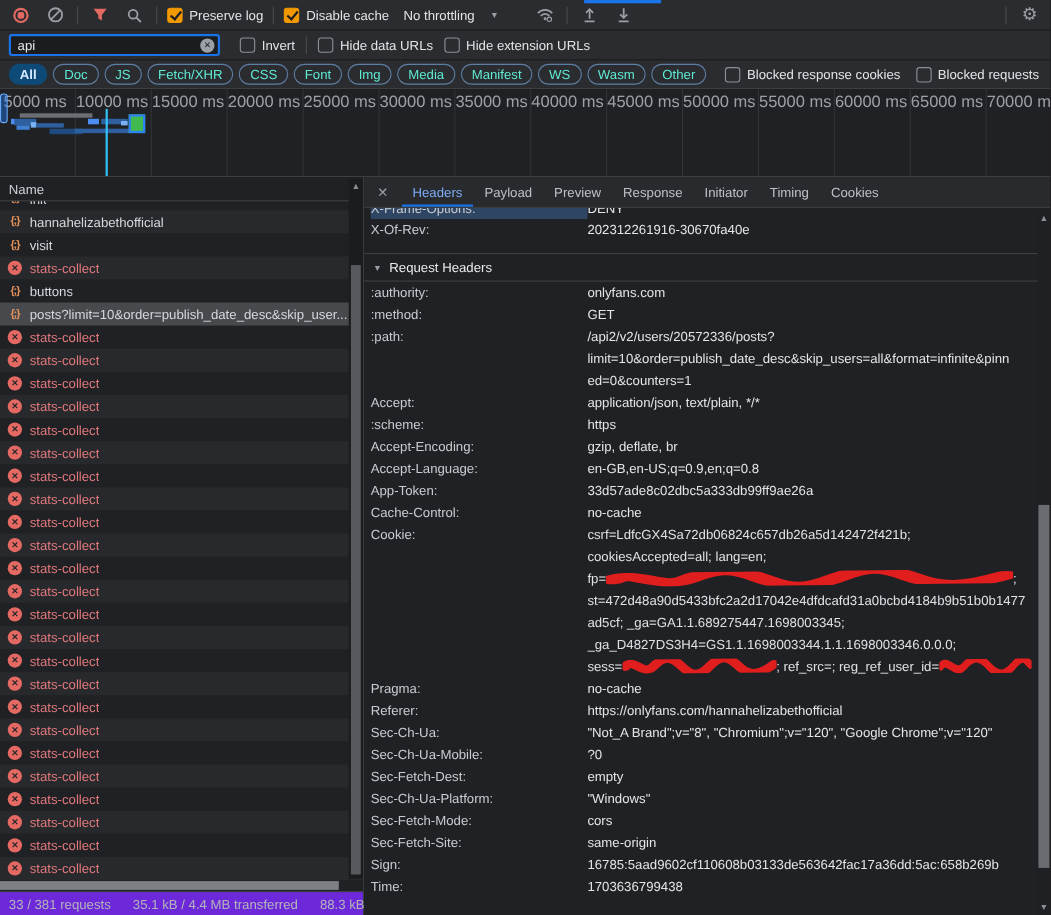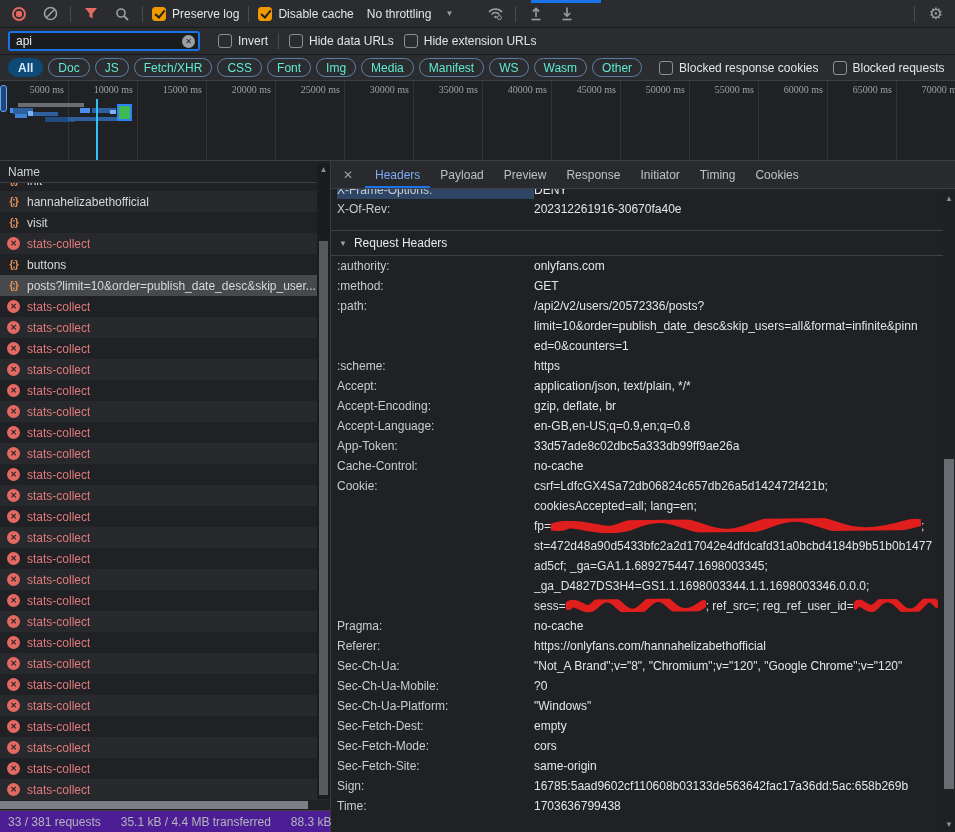--- a/index.html
+++ b/index.html
@@ -44,21 +44,21 @@
 
   .pill {
     height: 19px; padding: 0 9px; border: 1px solid #5e7fa5; border-radius: 10px; background: transparent;
     color: #5eead4; font-family: "Liberation Sans", sans-serif; font-size: 12px; display: flex; align-items: center; white-space: nowrap; flex-shrink: 0;
   }
   .pill.active { background: #0e4a77; border-color: #0e4a77; color: #d7e9ff; font-weight: bold; }
   .row3-cbs { display: flex; align-items: center; gap: 14px; margin-left: 12px; }
 
   
   .overview { height: 80px; border-bottom: 1px solid #3c4043; position: relative; overflow: hidden; background: #202124; flex-shrink: 0; display: flex; }
-  .tl-cell { width: 69px; flex-shrink: 0; height: 100%; border-right: 1px solid #323337; color: #9aa0a6; font-size: 10px; text-align: right; padding: 3px 4px 0 0; white-space: nowrap; font-family: Liberation Serif, serif; }
+  .tl-cell { width: 69px; flex-shrink: 0; height: 100%; border-right: 1px solid #323337; color: #9aa0a6; font-size: 15px; text-align: center; padding: 3px 4px 0 0; white-space: nowrap; }
   .ov-handle { position: absolute; left: 0; top: 4px; width: 7px; height: 27px; border: 1.5px solid #6aa9f7; background: rgba(26,115,232,.45); border-radius: 3px; }
   .wf-bar { position: absolute; }
   .playhead { position: absolute; left: 96px; top: 18px; width: 2px; height: 62px; background: #31c3f7; }
 
   
   .main { flex: 1; display: flex; position: relative; overflow: hidden; }
   .left-panel { width: 331px; flex-shrink: 0; border-right: 1px solid #3a3b3f; display: flex; flex-direction: column; position: relative; background: #202124; }
   .name-header { height: 22px; border-bottom: 1px solid #3c4043; display: flex; align-items: center; padding-left: 8px; color: #cdd1d5; flex-shrink: 0; }
   .req-list { flex: 1; overflow: hidden; }
   .req-row { height: 21px; display: flex; align-items: center; padding-left: 7px; gap: 7px; white-space: nowrap; overflow: hidden; }
@@ -71,21 +71,21 @@
   .req-row.t-script .req-icon::before { content: "{;}"; color: #e8935c; font-size: 10px; font-weight: bold; letter-spacing: -1px; }
   .req-row.t-error .req-icon { background: #e46962; border-radius: 50%; }
   .req-row.t-error .req-icon::before { content: "✕"; color: #26272a; font-size: 8px; font-weight: bold; }
 
   .lv-scroll { position: absolute; right: 0; top: 2px; bottom: 33px; width: 13px; background: #1b1c1e; display: flex; flex-direction: column; align-items: center; }
   .lv-arrow { color: #8a8e93; font-size: 8px; height: 14px; line-height: 14px; }
   .lv-thumb { position: absolute; top: 78px; bottom: 4px; width: 9px; left: 2px; background: #56595d; }
   .lh-scroll { height: 10px; flex-shrink: 0; position: relative; background: #202124; }
   .lh-thumb { position: absolute; left: 0; top: 1px; height: 8px; width: 308px; background: #7c7f83; }
 
-  .status-bar { height: 22px; flex-shrink: 0; border-top: 1px solid #3c4043; background: #4c1d95; display: flex; align-items: center; padding: 0 8px; gap: 10px; color: #b2b6bb; white-space: nowrap; }
+  .status-bar { height: 22px; flex-shrink: 0; border-top: 1px solid #3c4043; background: #6d28d9; display: flex; align-items: center; padding: 0 8px; gap: 10px; color: #b2b6bb; white-space: nowrap; }
   .status-sep { width: 1px; height: 14px; background: #4c4d50; }
 
   
   .right-panel { flex: 1; display: flex; flex-direction: column; position: relative; overflow: hidden; background: #202124; }
   .tab-bar { height: 28px; flex-shrink: 0; border-bottom: 1px solid #3c4043; background: #292a2d; display: flex; align-items: stretch; }
   .tab-close { width: 34px; display: flex; align-items: center; justify-content: center; color: #9aa0a6; font-size: 12px; }
   .tab { display: flex; align-items: center; padding: 0 10px; color: #bdc1c6; white-space: nowrap; }
   .tab.active { color: #7cacf8; box-shadow: inset 0 -2px 0 #1a73e8; }
 
   .panel-body { flex: 1; overflow: hidden; padding-top: 0; }
@@ -486,27 +486,27 @@
             </div>
 
             <div class="hdr-row">
               <div class="hdr-name">:path:</div>
               <div class="hdr-value">/api2/v2/users/20572336/posts?
 limit=10&amp;order=publish_date_desc&amp;skip_users=all&amp;format=infinite&amp;pinn
 ed=0&amp;counters=1</div>
             </div>
 
             <div class="hdr-row">
+              <div class="hdr-name">Accept:</div>
+              <div class="hdr-value">application/json, text/plain, */*</div>
+            </div>
+
+            <div class="hdr-row">
               <div class="hdr-name">:scheme:</div>
               <div class="hdr-value">https</div>
-            </div>
-
-            <div class="hdr-row">
-              <div class="hdr-name">Accept:</div>
-              <div class="hdr-value">application/json, text/plain, */*</div>
             </div>
 
             <div class="hdr-row">
               <div class="hdr-name">Accept-Encoding:</div>
               <div class="hdr-value">gzip, deflate, br</div>
             </div>
 
             <div class="hdr-row">
               <div class="hdr-name">Accept-Language:</div>
               <div class="hdr-value">en-GB,en-US;q=0.9,en;q=0.8</div>
@@ -562,27 +562,27 @@
               <div class="hdr-name">Sec-Ch-Ua:</div>
               <div class="hdr-value">"Not_A Brand";v="8", "Chromium";v="120", "Google Chrome";v="120"</div>
             </div>
 
             <div class="hdr-row">
               <div class="hdr-name">Sec-Ch-Ua-Mobile:</div>
               <div class="hdr-value">?0</div>
             </div>
 
             <div class="hdr-row">
+              <div class="hdr-name">Sec-Fetch-Dest:</div>
+              <div class="hdr-value">empty</div>
+            </div>
+
+            <div class="hdr-row">
               <div class="hdr-name">Sec-Ch-Ua-Platform:</div>
               <div class="hdr-value">"Windows"</div>
-            </div>
-
-            <div class="hdr-row">
-              <div class="hdr-name">Sec-Fetch-Dest:</div>
-              <div class="hdr-value">empty</div>
             </div>
 
             <div class="hdr-row">
               <div class="hdr-name">Sec-Fetch-Mode:</div>
               <div class="hdr-value">cors</div>
             </div>
 
             <div class="hdr-row">
               <div class="hdr-name">Sec-Fetch-Site:</div>
               <div class="hdr-value">same-origin</div>

